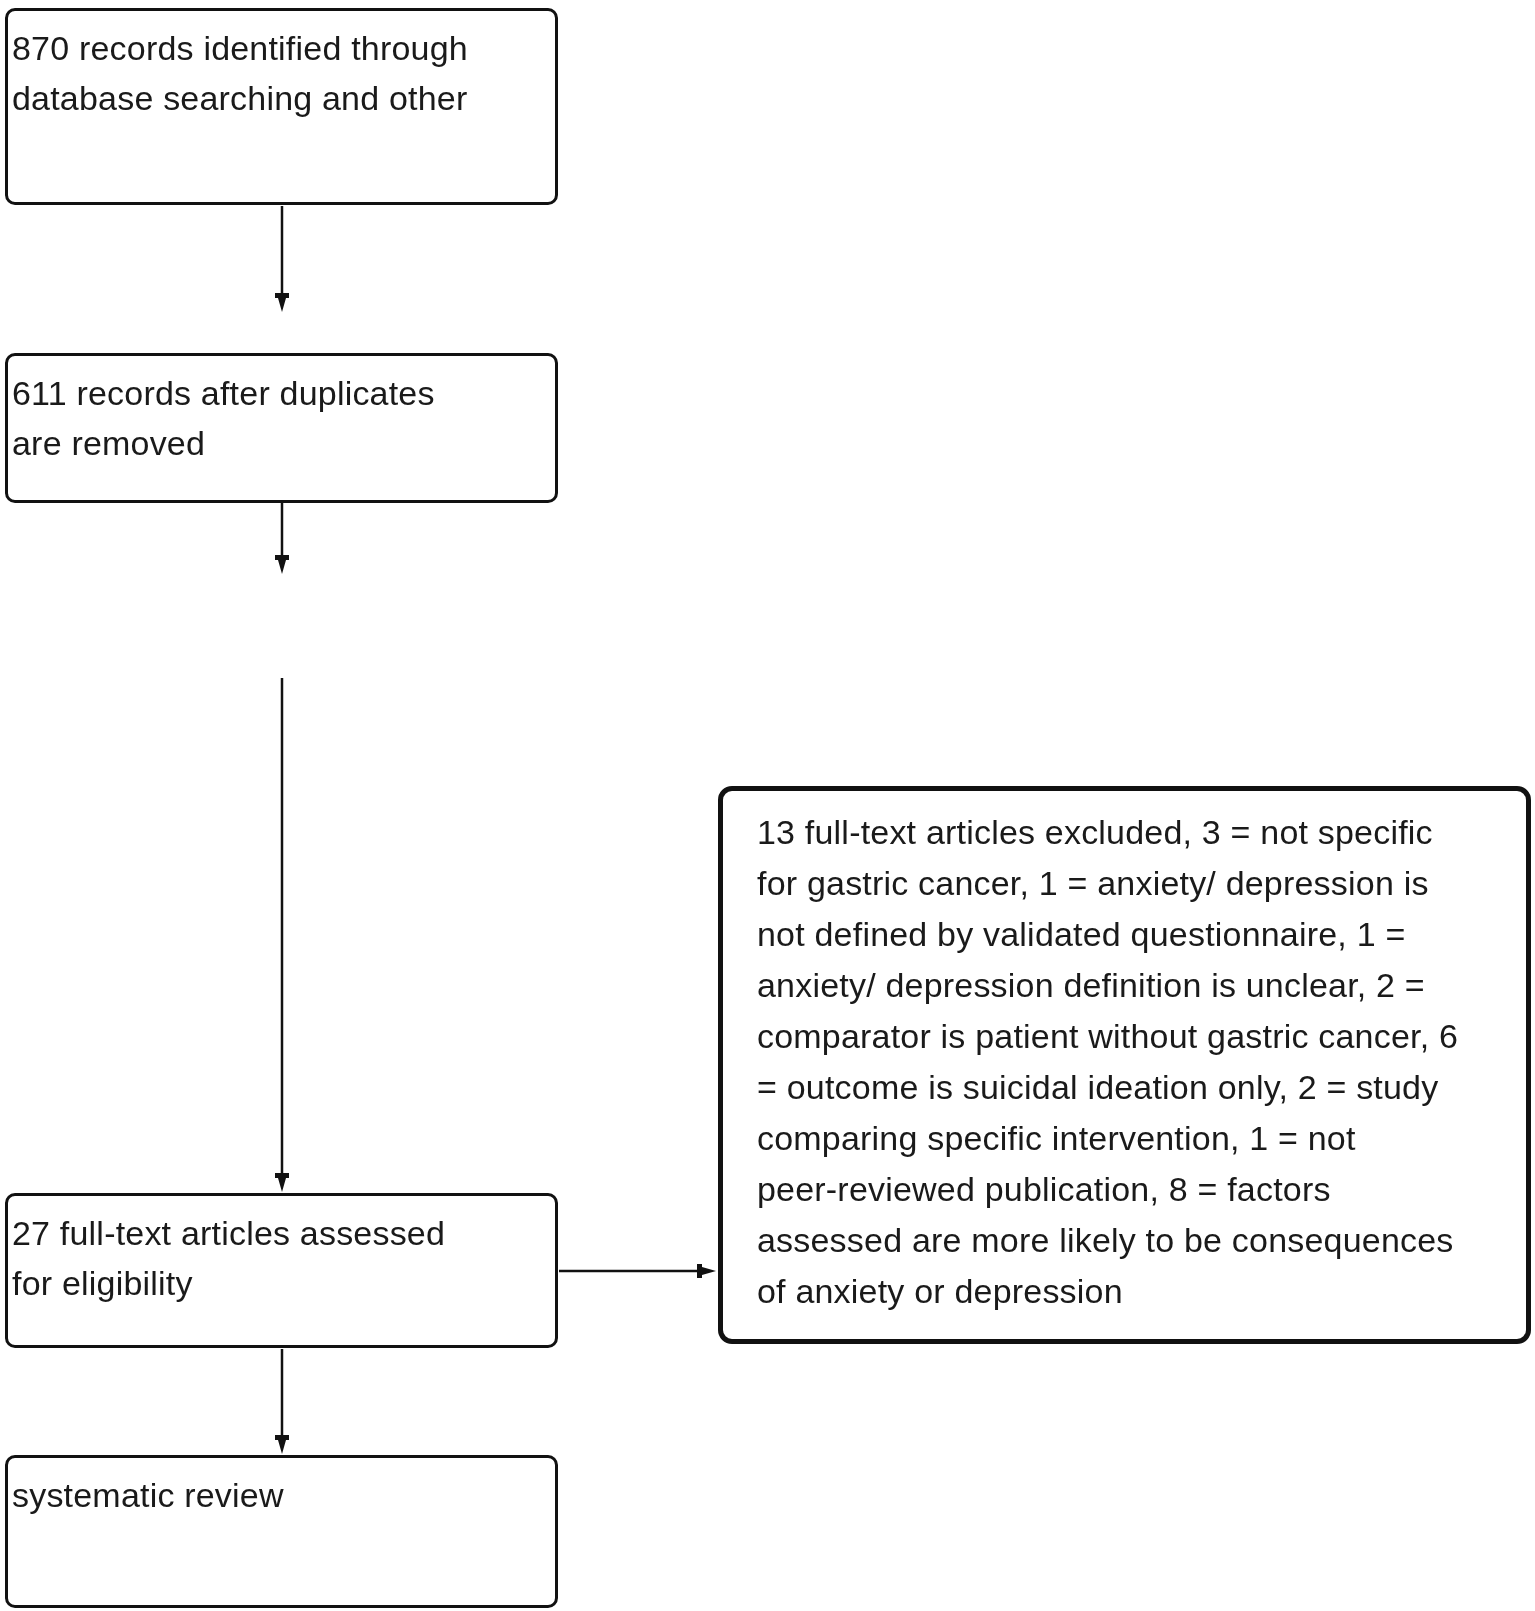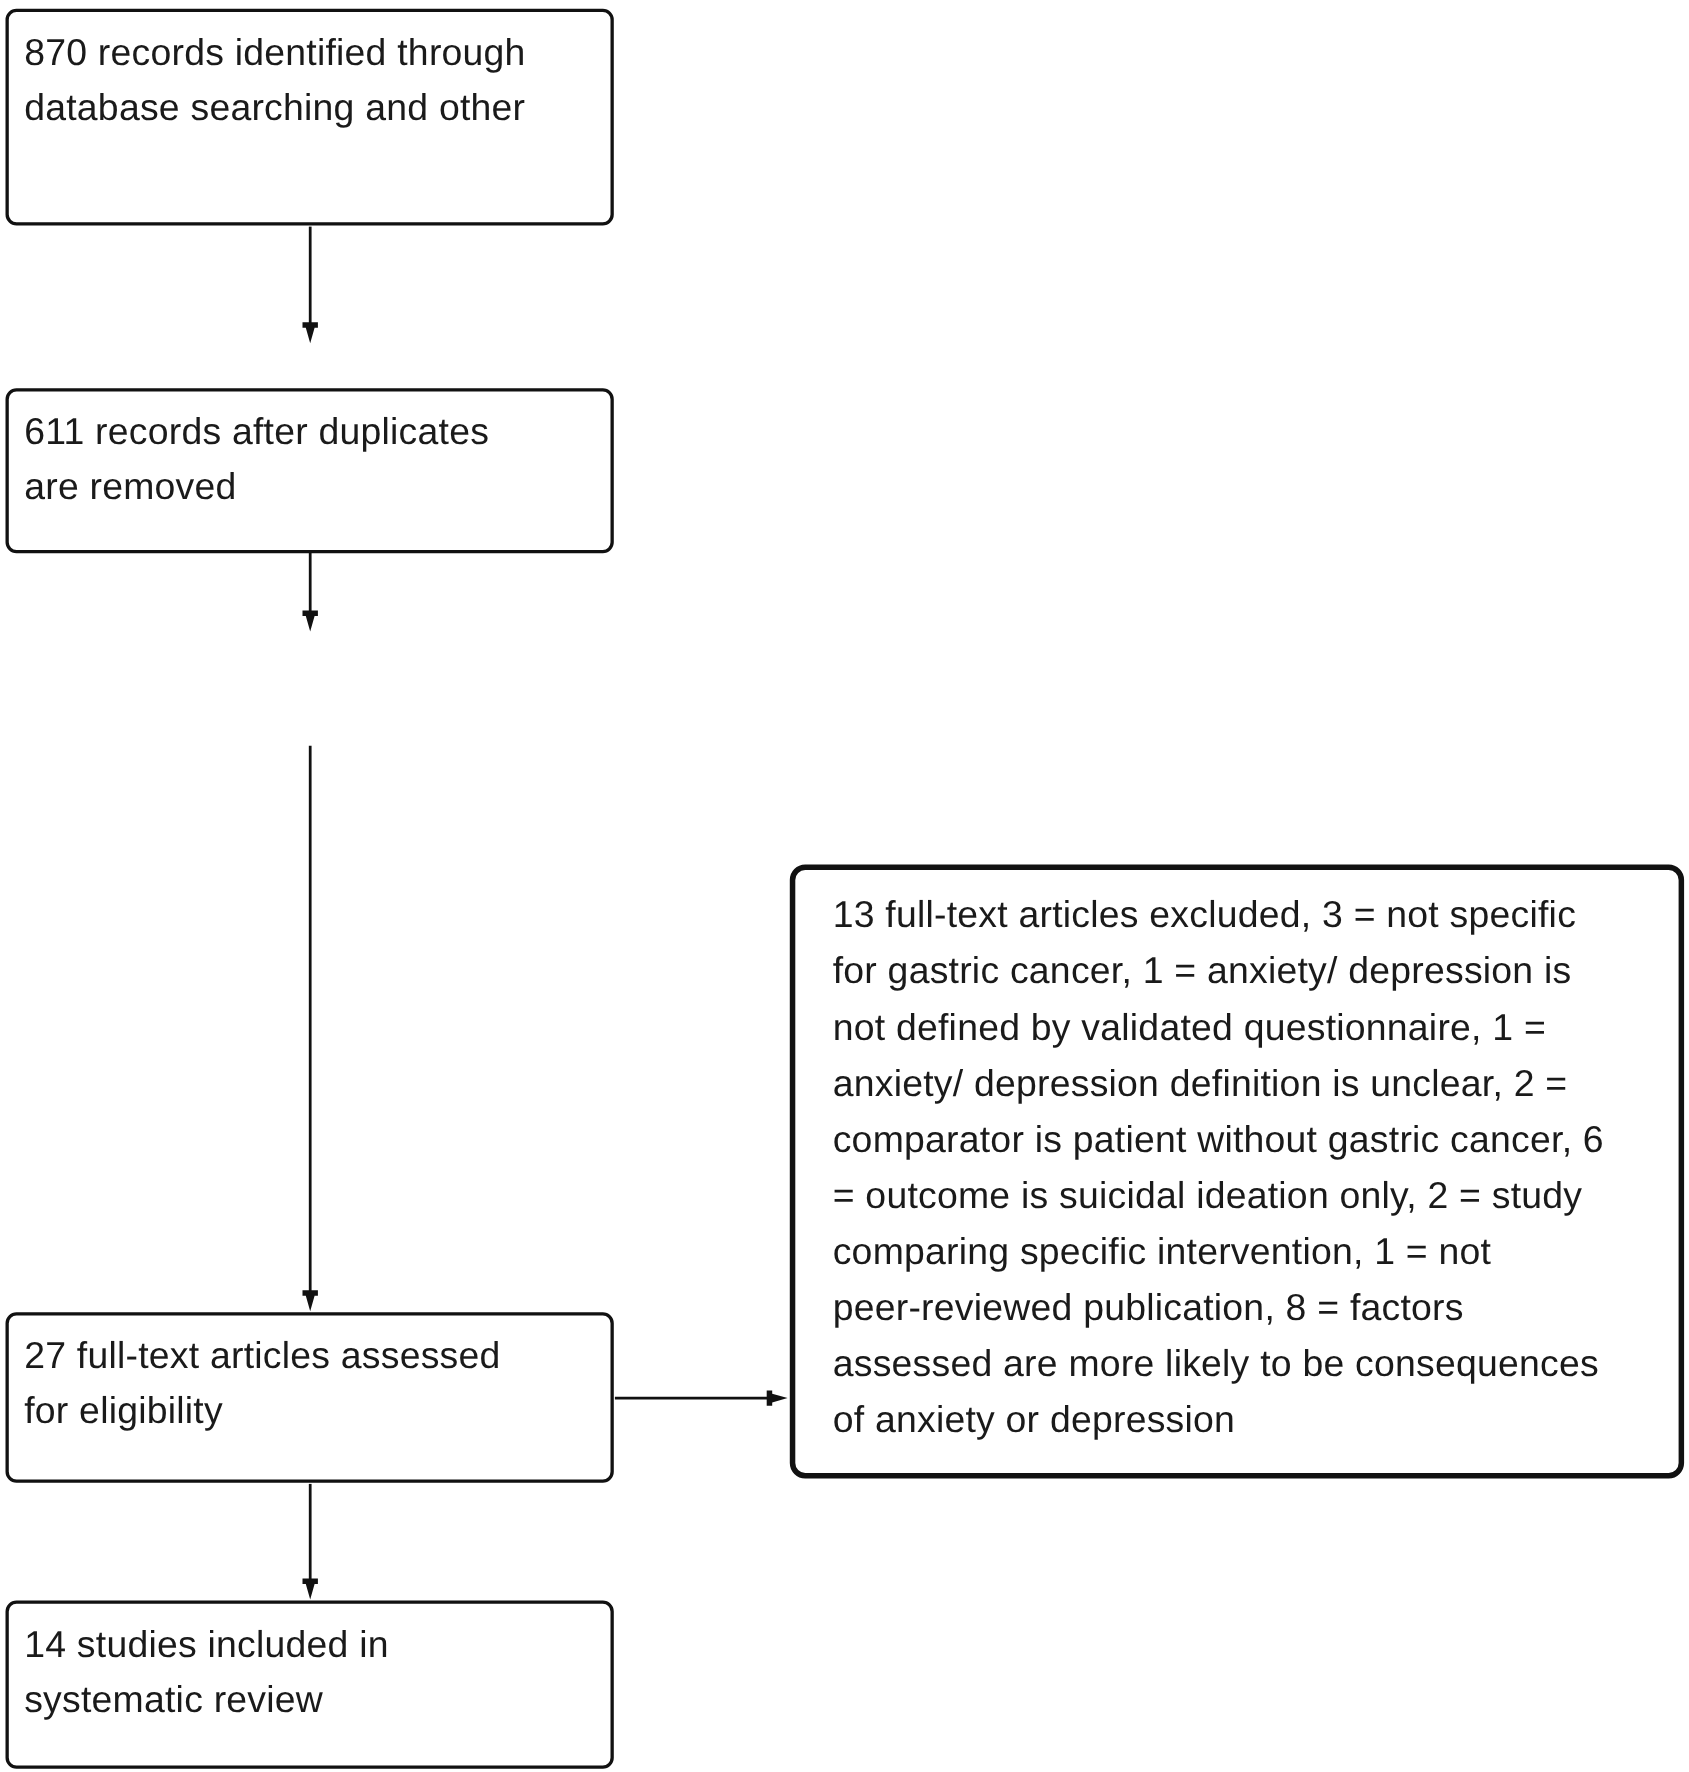--- a/index.html
+++ b/index.html
@@ -15,21 +15,21 @@
     font-family: "Liberation Sans", sans-serif;
     color: #1a1a1a;
     overflow: hidden;
   }
   .node {
     position: absolute;
     box-sizing: border-box;
     background: #ffffff;
     border: 3px solid #111111;
     border-radius: 10px;
-    padding: 12px 14px;
+    padding: 12px 4px;
     font-size: 34px;
     line-height: 50px;
     letter-spacing: 0.2px;
   }
   .node .line {
     white-space: nowrap;
   }
   #node-identified   { left: 5px;   top: 8px;    width: 553px; height: 197px; }
   #node-deduplicated { left: 5px;   top: 313px;  width: 553px; height: 150px; margin-top: 40px; }
   #node-screened     { left: 5px;   top: 575px;  width: 553px; height: 102px; }
@@ -108,17 +108,16 @@
     <div class="line">anxiety/ depression definition is unclear, 2 =</div>
     <div class="line">comparator is patient without gastric cancer, 6</div>
     <div class="line">= outcome is suicidal ideation only, 2 = study</div>
     <div class="line">comparing specific intervention, 1 = not</div>
     <div class="line">peer-reviewed publication, 8 = factors</div>
     <div class="line">assessed are more likely to be consequences</div>
     <div class="line">of anxiety or depression</div>
   </div>
 
   <div class="node" id="node-included">
-    <div class="line">14 studies included in</div>
     <div class="line">systematic review</div>
   </div>
 
 </div>
 
 </body></html>

